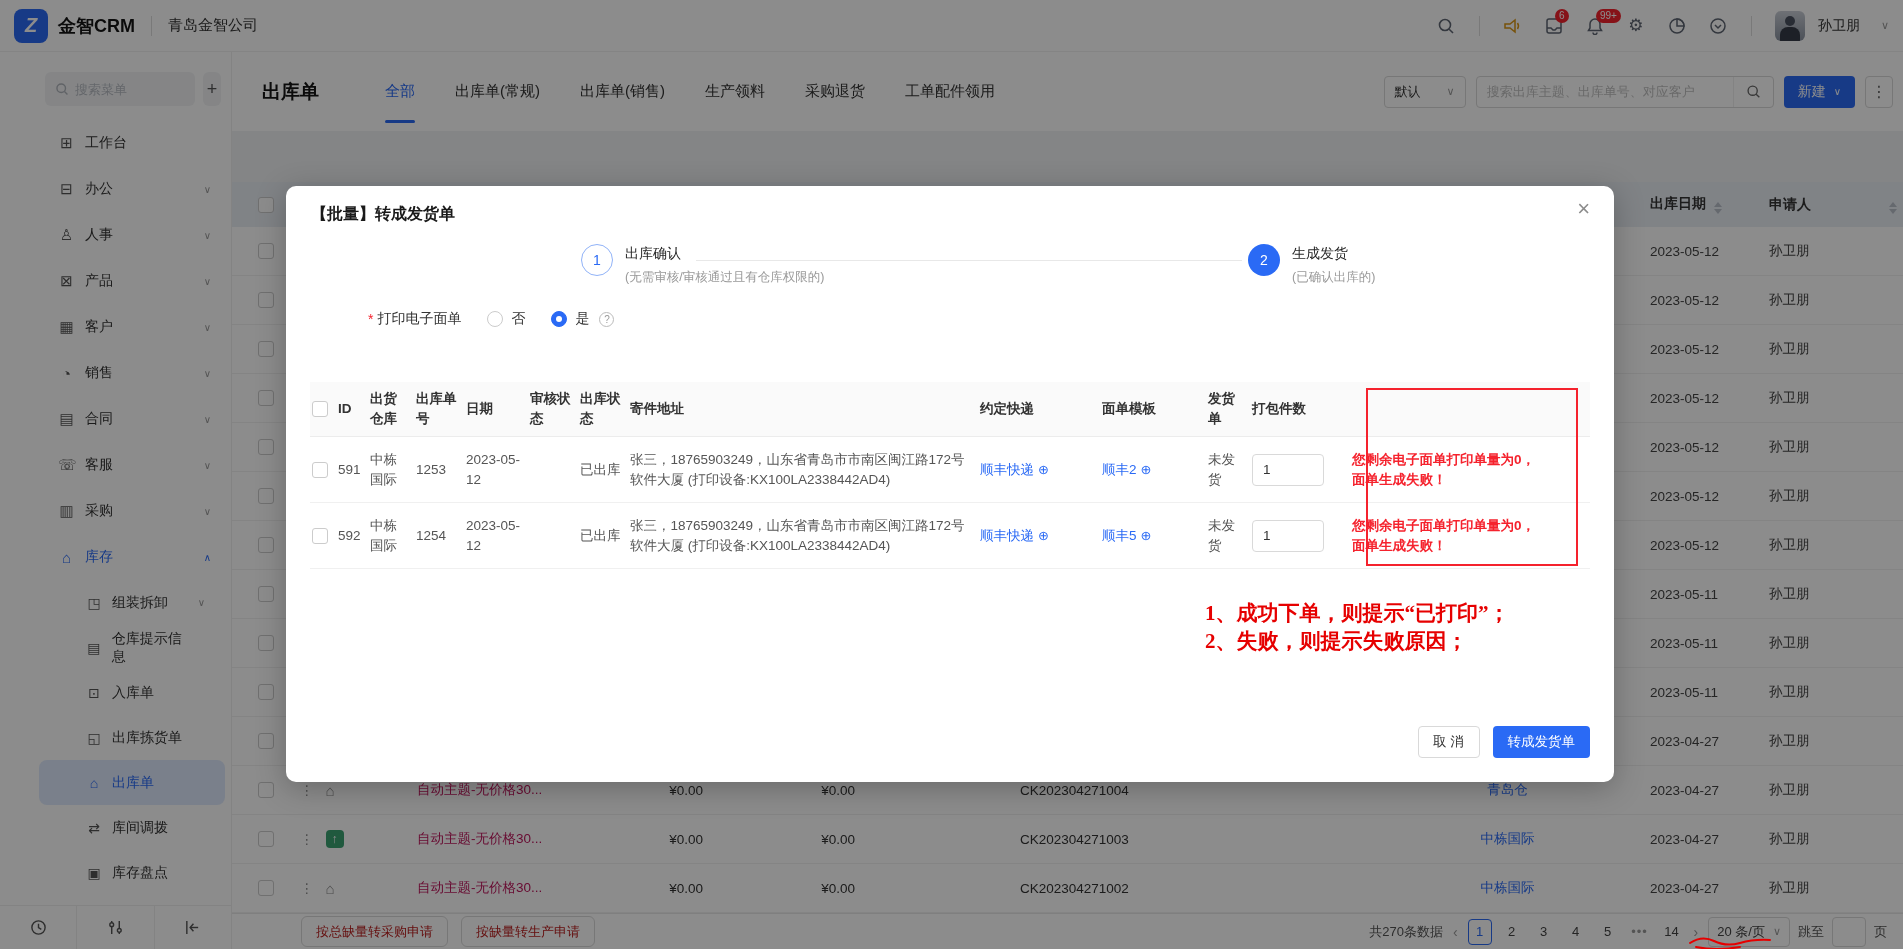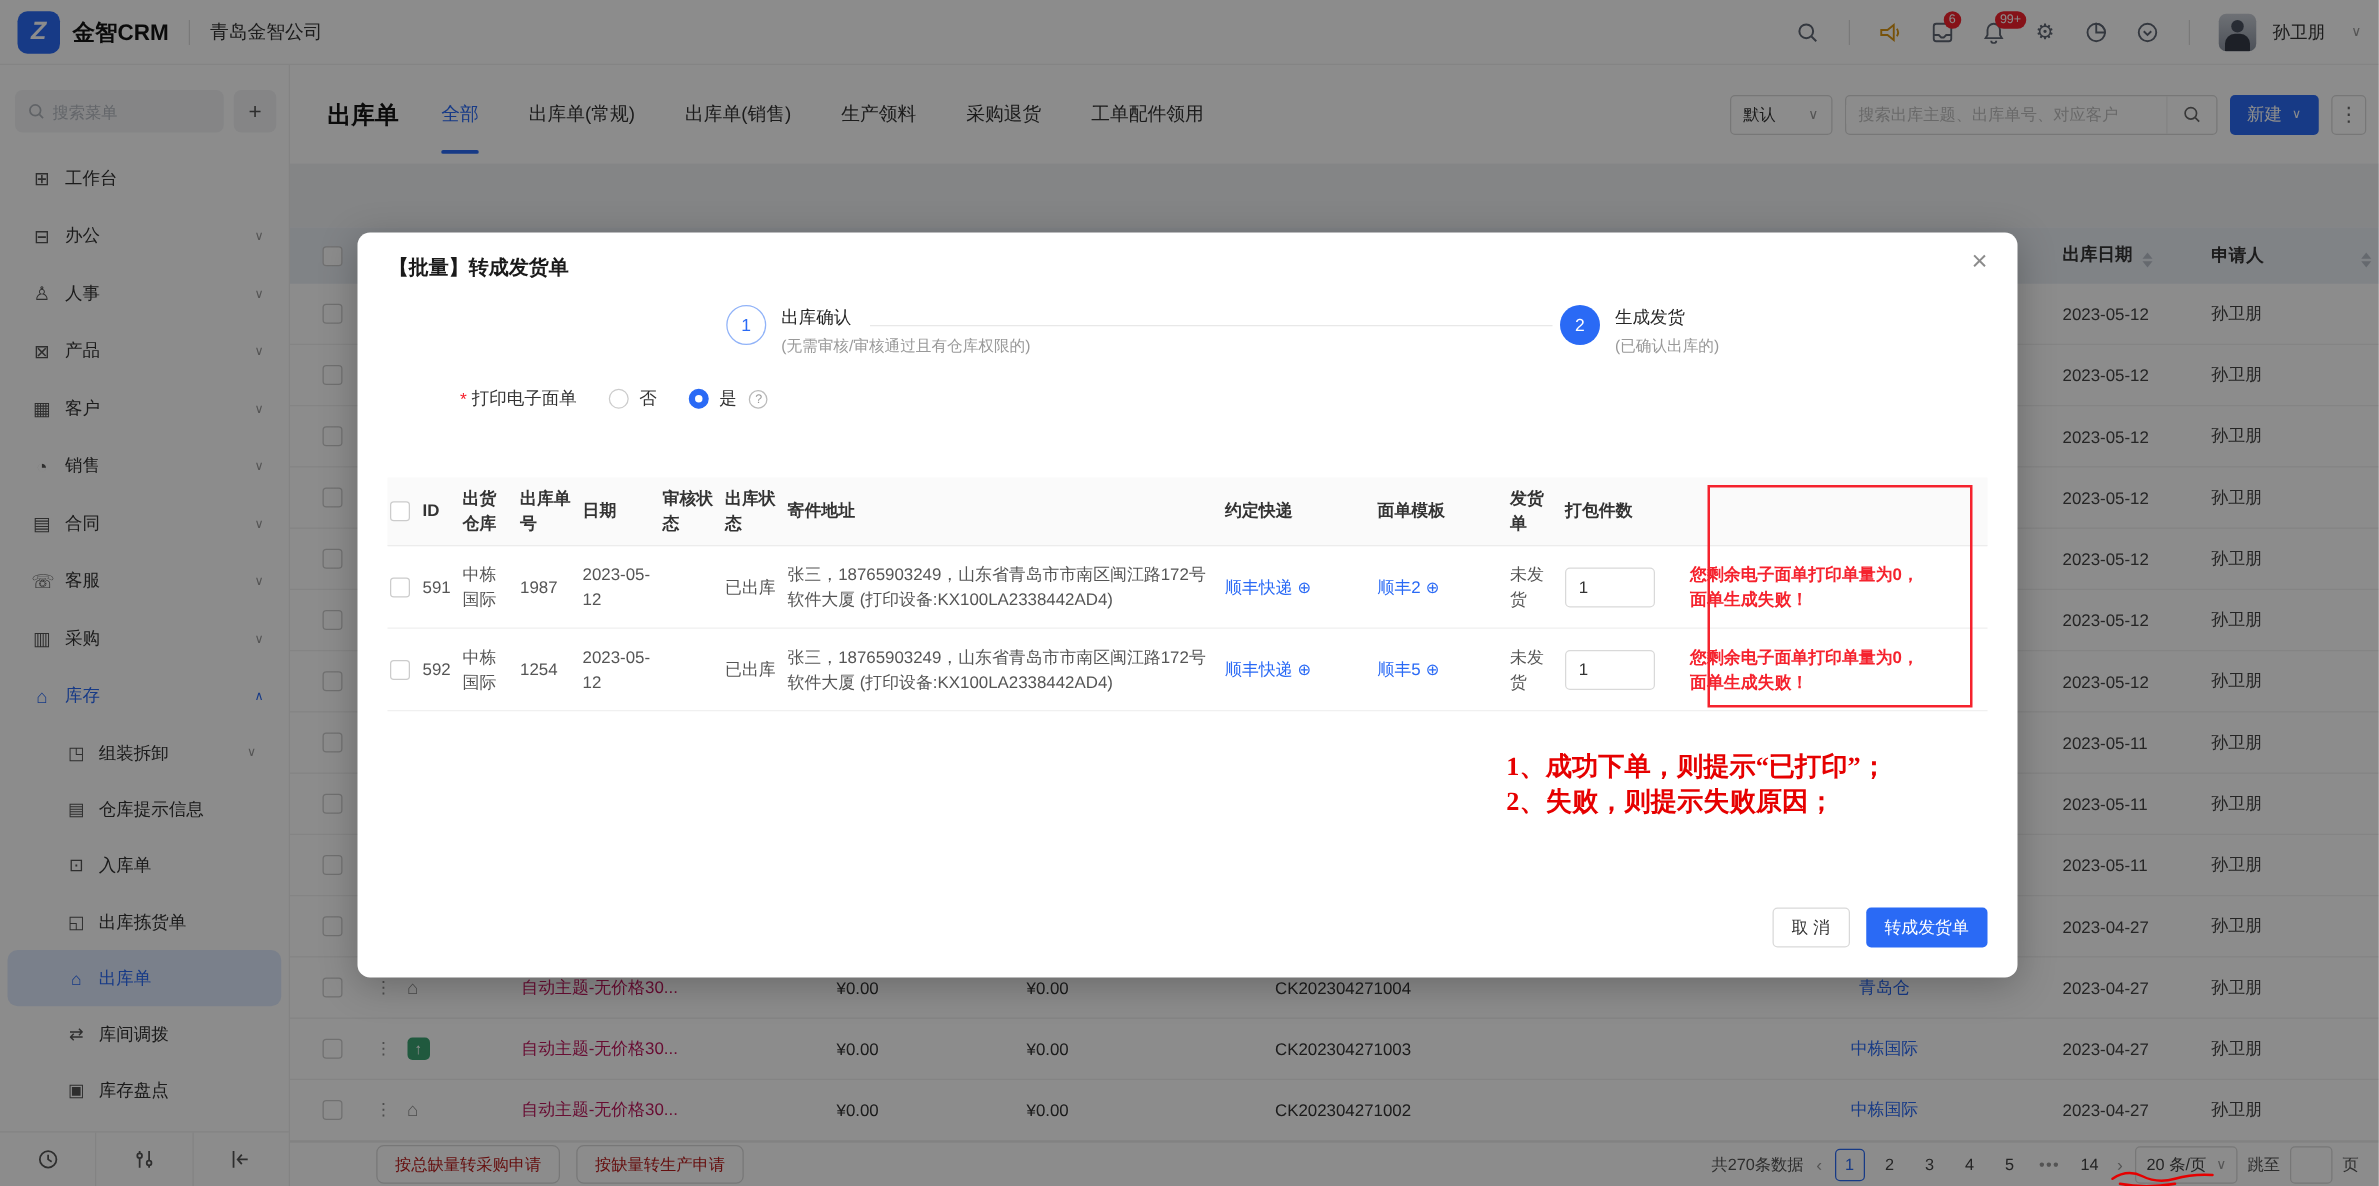--- a/index.html
+++ b/index.html
@@ -24,21 +24,21 @@
     position:relative; overflow:hidden; }
   .avatar::before { content:""; position:absolute; left:10px; top:5px; width:10px; height:10px;
     border-radius:50%; background:#4a5160; }
   .avatar::after { content:""; position:absolute; left:5px; top:16px; width:20px; height:14px;
     border-radius:8px 8px 0 0; background:#353b47; }
   .tb-user { font-size:14px; color:#333; margin-left:-8px; }
   .chev { color:#999; font-size:11px; }
 
   
   .sidebar { position:absolute; left:0; top:52px; width:232px; height:897px; background:#fff;
-    border-right:1px solid #eee; }
+    border-right:1px solid #eee;padding-left:33px; }
   .sb-search-row { display:flex; gap:8px; padding:20px 10px 10px 12px; align-items:center; }
   .sb-search { flex:1; height:34px; background:#f2f3f5; border-radius:6px; display:flex;
     align-items:center; padding:0 10px; gap:6px; color:#b0b4bb; }
   .sb-search input { border:0; background:transparent; outline:none; width:110px; font-size:13px; color:#666; }
   .sb-search input::placeholder { color:#b6bac1; }
   .sb-plus { width:34px; height:34px; background:#f2f3f5; border-radius:6px; color:#555;
     font-size:18px; display:flex; align-items:center; justify-content:center; }
   .menu { padding-top:4px; }
   .m-item { height:46px; display:flex; align-items:center; padding:0 20px 0 25px; gap:10px;
     font-size:14px; color:#333; position:relative; }
@@ -57,21 +57,21 @@
     border-right:1px solid #eee; color:#555; }
   .sb-foot .sf-cell:last-child { border-right:0; }
 
   
   .main { position:absolute; left:232px; top:52px; width:1671px; height:897px; }
   .page-header { position:absolute; left:0; top:0; width:1671px; height:79px; background:#fff;
     display:flex; align-items:center; }
   .pg-title { font-size:19px; font-weight:bold; color:#141414; margin-left:30px; }
   .tabs { display:flex; margin-left:34px; gap:40px; height:79px; align-items:center; }
   .tab { font-size:15px; color:#333; position:relative; height:79px; display:flex; align-items:center; }
-  .tab.active { color:#2a6af5; }
+  .tab.active { color:#2a6af5;margin-left:32px; }
   .tab.active::after { content:""; position:absolute; left:0; right:0; bottom:8px; height:3px;
     border-radius:2px; background:#2a6af5; }
   .hdr-right { margin-left:auto; display:flex; align-items:center; gap:10px; padding-right:10px; }
   .sel-box { height:32px; border:1px solid #d9d9d9; border-radius:4px; background:#fff;
     display:flex; align-items:center; padding:0 10px; gap:26px; font-size:13px; color:#333; }
   .hdr-search { width:298px; height:32px; border:1px solid #d9d9d9; border-radius:4px; background:#fff;
     display:flex; align-items:center; }
   .hdr-search input { flex:1; border:0; outline:none; font-size:13px; padding:0 10px; color:#333; }
   .hdr-search input::placeholder { color:#bfbfbf; }
   .hs-btn { width:40px; height:100%; border-left:1px solid #eee; display:flex; align-items:center;
@@ -824,21 +824,21 @@
       <div class="mcell">打包件数</div>
     </div>
     <div style="display:block">
 
         <div class="mrow mbody">
           <div class="mcell" style="padding-left:2px;">
             <div class="checkbox"></div>
           </div>
           <div class="mcell">591</div>
           <div class="mcell">中栋国际</div>
-          <div class="mcell">1987</div>
+          <div class="mcell">1253</div>
           <div class="mcell">2023-05-12</div>
           <div class="mcell"></div>
           <div class="mcell">已出库</div>
           <div class="mcell">张三，18765903249，山东省青岛市市南区闽江路172号软件大厦 (打印设备:KX100LA2338442AD4)</div>
           <div class="mcell blue"><span>顺丰快递</span><span class="zoom-ic">⊕</span></div>
           <div class="mcell blue"><span>顺丰2</span><span class="zoom-ic">⊕</span></div>
           <div class="mcell">未发货</div>
           <div class="mcell"><input class="qty-input" value="1" style=""></div>
           <div class="mcell red">您剩余电子面单打印单量为0，面单生成失败！</div>
         </div>

